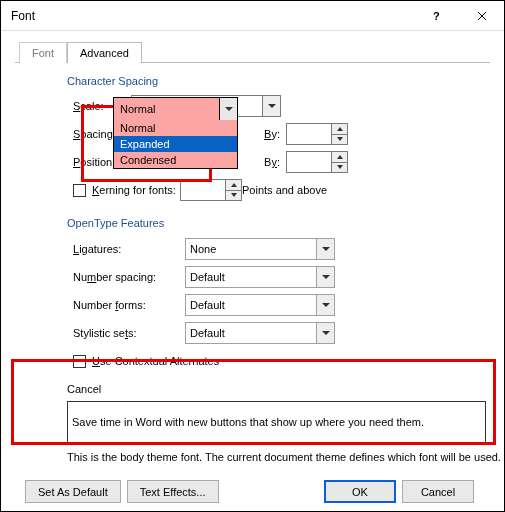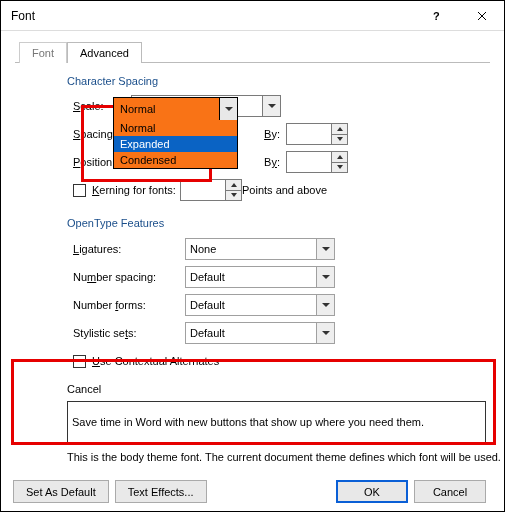--- a/index.html
+++ b/index.html
@@ -21,34 +21,34 @@
   .sel .arrow { position: absolute; right: 0; top: 0; bottom: 0; width: 18px; border-left: 1px solid #7a7a7a; display: flex; align-items: center; justify-content: center; background: #eee; }
   .sel .arrow:after { content: ""; border-left: 4px solid transparent; border-right: 4px solid transparent; border-top: 4px solid #333; }
   .spin { height: 22px; border: 1px solid #7a7a7a; background: #fff; position: relative; }
   .spin .spins { position: absolute; right: 0; top: 0; bottom: 0; width: 16px; border-left: 1px solid #7a7a7a; display: flex; flex-direction: column; }
   .spin .spins div { flex: 1; display: flex; align-items: center; justify-content: center; background: #eee; }
   .spin .spins div:first-child { border-bottom: 1px solid #7a7a7a; }
   .spin .spins .u:after { content: ""; border-left: 3px solid transparent; border-right: 3px solid transparent; border-bottom: 4px solid #333; }
   .spin .spins .d:after { content: ""; border-left: 3px solid transparent; border-right: 3px solid transparent; border-top: 4px solid #333; }
   .chk { width: 13px; height: 13px; border: 1px solid #333; margin-right: 6px; }
   .hl-red { position: absolute; border: 3px solid #e60000; pointer-events: none; }
-  .dropdown-open { position: absolute; left: 101px; top: 111px; width: 125px; border: 1px solid #000; background: #f97316; z-index: 5; }
+  .dropdown-open { position: absolute; left: 101px; top: 111px; width: 125px; border: 1px solid #000; background: #fca5a5; z-index: 5; }
   .dropdown-open .input-part { height: 22px; display: flex; align-items: center; padding-left: 6px; position: relative; }
   .dropdown-open .input-part .arrow { position: absolute; right: 0; top: 0; bottom: 0; width: 18px; border-left: 1px solid #000; display: flex; align-items: center; justify-content: center; background: #e8e8e8; }
   .dropdown-open .input-part .arrow:after { content: ""; border-left: 4px solid transparent; border-right: 4px solid transparent; border-top: 4px solid #333; }
   .dropdown-open .opt { height: 16px; padding-left: 6px; display: flex; align-items: center; }
   .dropdown-open .opt.sel-opt { background: #0a63c4; color: #fff; }
   .ot-row { display: flex; align-items: center; height: 28px; }
   .ot-label { width: 112px; }
   .ot-sel { width: 150px; height: 22px; border: 1px solid #a0a0a0; background: #fff; display: flex; align-items: center; padding-left: 4px; position: relative; }
   .ot-sel .arrow { position: absolute; right: 0; top: 0; bottom: 0; width: 18px; display: flex; align-items: center; justify-content: center; background: #eee; border-left: 1px solid #a0a0a0; }
   .ot-sel .arrow:after { content: ""; border-left: 4px solid transparent; border-right: 4px solid transparent; border-top: 4px solid #333; }
   .preview-box { margin: 4px 0 0 0; border: 1px solid #333; height: 42px; display: flex; align-items: center; justify-content: flex-start; font-size: 12px; padding: 0 4px; font-family: "Calibri", sans-serif; white-space: nowrap; overflow: hidden; }
   .preview-desc { text-align: center; margin-top: 8px; font-size: 11px; white-space: nowrap; }
-  .footer { position: absolute; bottom: 8px; left: 0; right: 0; display: flex; padding: 0 12px; align-items: center; }
+  .footer { position: absolute; bottom: 8px; left: 0; right: 0; display: flex; padding: 0 24px; align-items: center; }
   .footer .btn { height: 23px; border: 1px solid #aaa; background: #e9e9e9; padding: 0 12px; display: flex; align-items: center; justify-content: center; margin-right: 6px; }
   .footer .spacer { flex: 1; }
   .footer .btn.ok { border: 2px solid #0a5fd6; background: #e8e8e8; width: 72px; }
   .footer .btn.cancel { width: 72px; }
   .u { border-bottom: 0; }
   .accel { text-decoration: underline; }
 </style>
 </head>
 <body>
 

